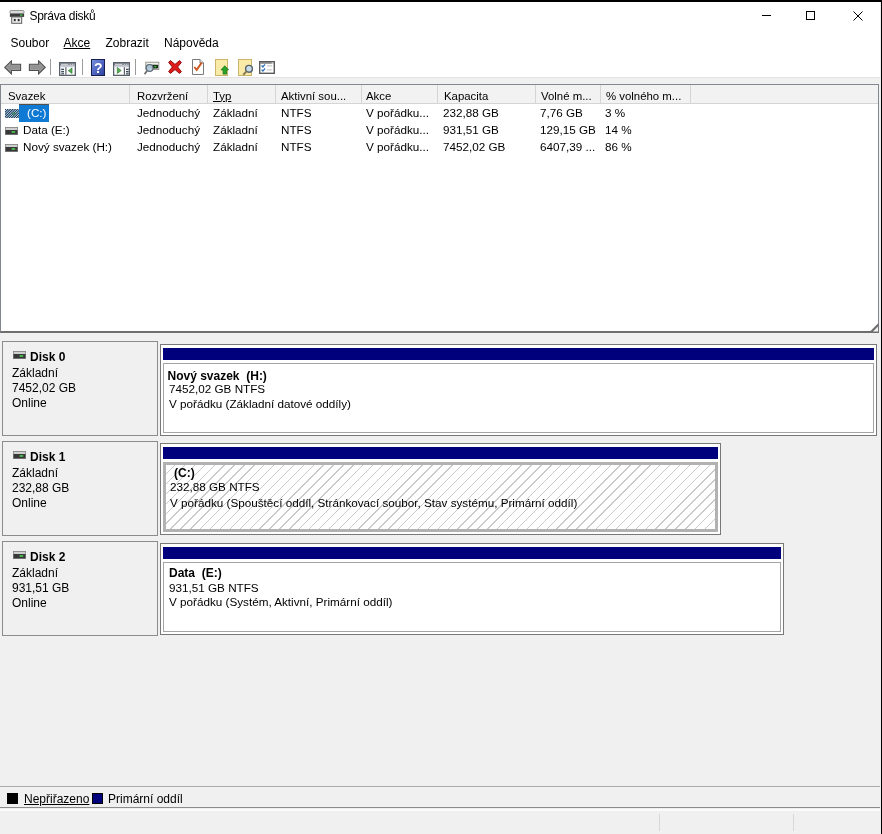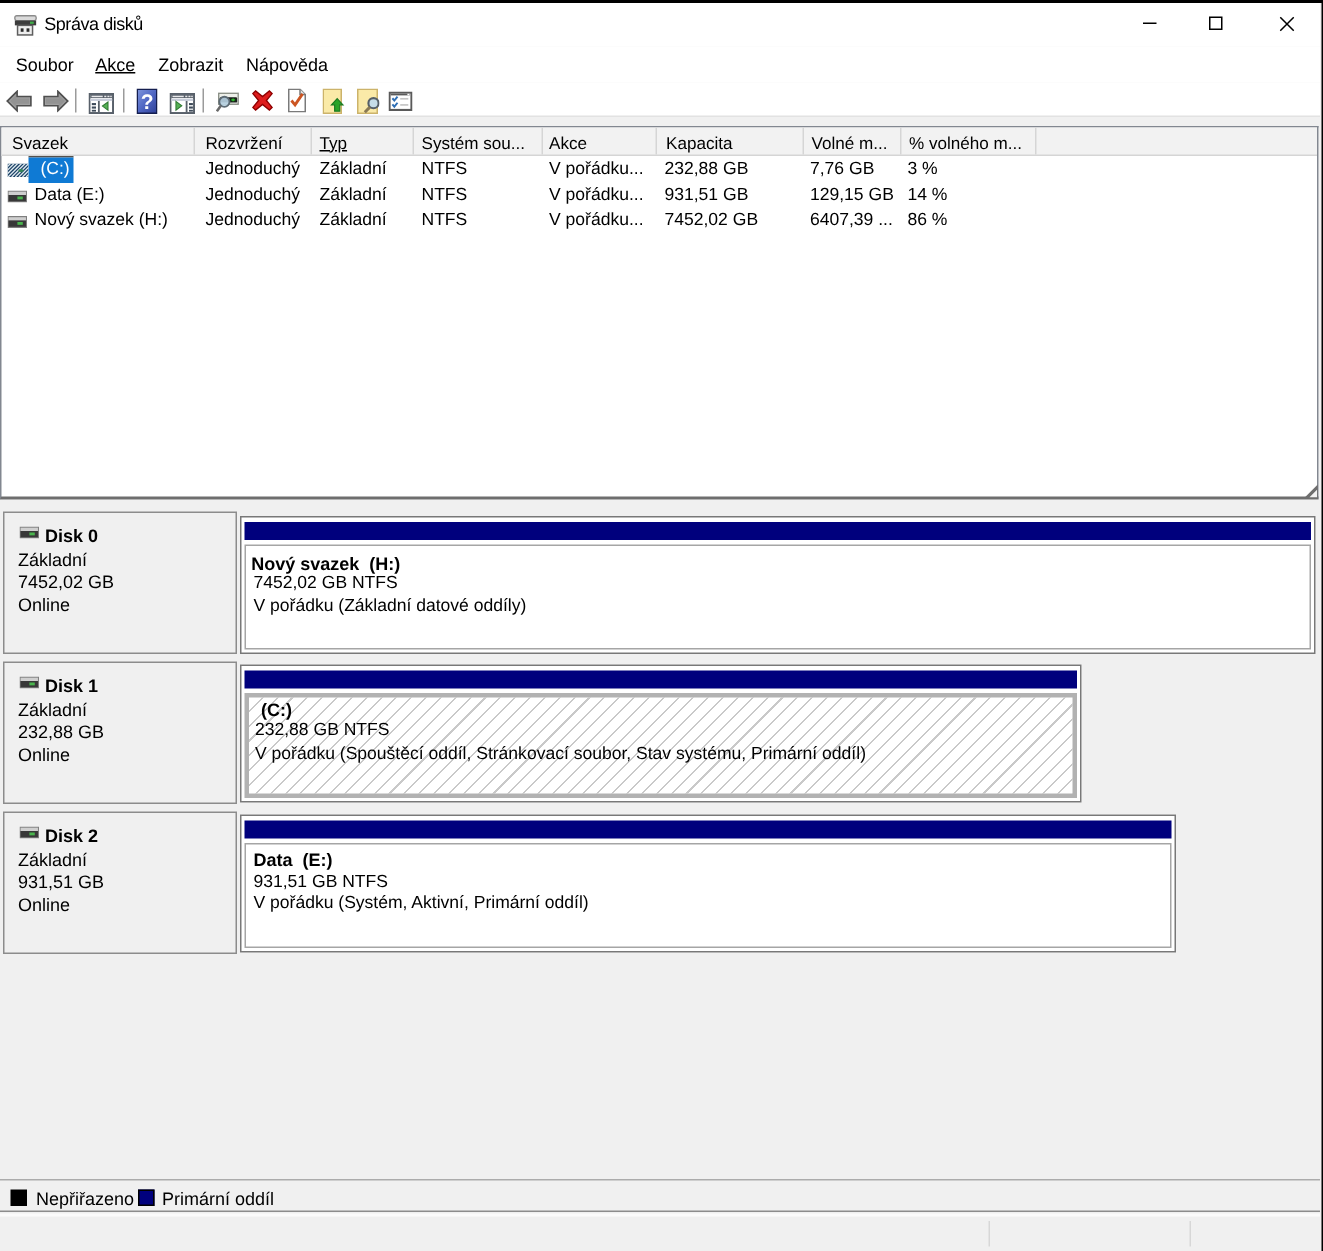--- a/index.html
+++ b/index.html
@@ -144,21 +144,21 @@
 <div class="abs" style="left:207px;top:85px;width:1px;height:18px;background:#d5d5d5;"></div>
 <div class="abs" style="left:275px;top:85px;width:1px;height:18px;background:#d5d5d5;"></div>
 <div class="abs" style="left:361px;top:85px;width:1px;height:18px;background:#d5d5d5;"></div>
 <div class="abs" style="left:437px;top:85px;width:1px;height:18px;background:#d5d5d5;"></div>
 <div class="abs" style="left:535px;top:85px;width:1px;height:18px;background:#d5d5d5;"></div>
 <div class="abs" style="left:600px;top:85px;width:1px;height:18px;background:#d5d5d5;"></div>
 <div class="abs" style="left:690px;top:85px;width:1px;height:18px;background:#d5d5d5;"></div>
 <div class="txt hdr" style="left:8px;top:89.5px;">Svazek</div>
 <div class="txt hdr" style="left:137px;top:89.5px;">Rozvržení</div>
 <div class="txt hdr" style="left:213px;top:89.5px;text-decoration:underline;">Typ</div>
-<div class="txt hdr" style="left:281px;top:89.5px;">Systém sou...</div>
+<div class="txt hdr" style="left:281px;top:89.5px;">Aktivní sou...</div>
 <div class="txt hdr" style="left:366px;top:89.5px;">Akce</div>
 <div class="txt hdr" style="left:444px;top:89.5px;">Kapacita</div>
 <div class="txt hdr" style="left:541px;top:89.5px;">Volné m...</div>
 <div class="txt hdr" style="left:606px;top:89.5px;">% volného m...</div>
 
 <div class="abs" style="left:19px;top:104px;width:30px;height:1px;background:#53504c;"></div>
 <div class="abs" style="left:19px;top:105px;width:30px;height:17px;background:#0f7ad4;"></div>
 <svg class="abs" style="left:5px;top:109px;" width="14" height="9" viewBox="0 0 14 9">
   <rect x="0" y="0" width="14" height="9" fill="#1d4468"></rect>
   <path d="M-1,3 L3,-1 M-1,5.4 L5.4,-1 M-1,7.8 L7.8,-1 M0.4,9 L10.2,-0.8 M2.8,9 L12.6,-0.8 M5.2,9 L15,-0.8 M7.6,9 L15,1.6 M10,9 L15,4 M12.4,9 L15,6.4" stroke="#dde7ee" stroke-width="0.9"></path>
@@ -261,18 +261,18 @@
   <div class="abs" style="left:2px;top:3px;right:2px;height:12px;background:#00007d;"></div>
   <div class="abs" style="left:2px;top:18px;right:2px;bottom:2px;border:1px solid #a5a5a5;background:#fff;"></div>
   <div class="txt" style="left:8px;top:21.5px;font-weight:bold;">Data&nbsp; (E:)</div>
   <div class="txt cell" style="left:8px;top:37px;">931,51 GB NTFS</div>
   <div class="txt cell" style="left:8px;top:51px;">V pořádku (Systém, Aktivní, Primární oddíl)</div>
 </div>
 
 <div class="abs" style="left:0;top:786px;width:880px;height:22px;background:#f0f0f0;border-top:1px solid #ababab;border-bottom:1px solid #8c8c8c;"></div>
 <div class="abs" style="left:0;top:809px;width:880px;height:2px;background:#fbfbfb;"></div>
 <div class="abs" style="left:7px;top:793px;width:11px;height:11px;background:#000;"></div>
-<div class="txt" style="left:24px;top:792px;">Nepřiřazeno</div>
+<div class="txt" style="left:24px;top:792px;text-decoration:underline;">Nepřiřazeno</div>
 <div class="abs" style="left:92px;top:793px;width:11px;height:11px;background:#00007d;border:1px solid #000;"></div>
 <div class="txt" style="left:108px;top:792px;">Primární oddíl</div>
 
 <div class="abs" style="left:659px;top:814px;width:1px;height:17px;background:#d7d7d7;"></div>
 <div class="abs" style="left:793px;top:814px;width:1px;height:17px;background:#d7d7d7;"></div>
 
 </body></html>

